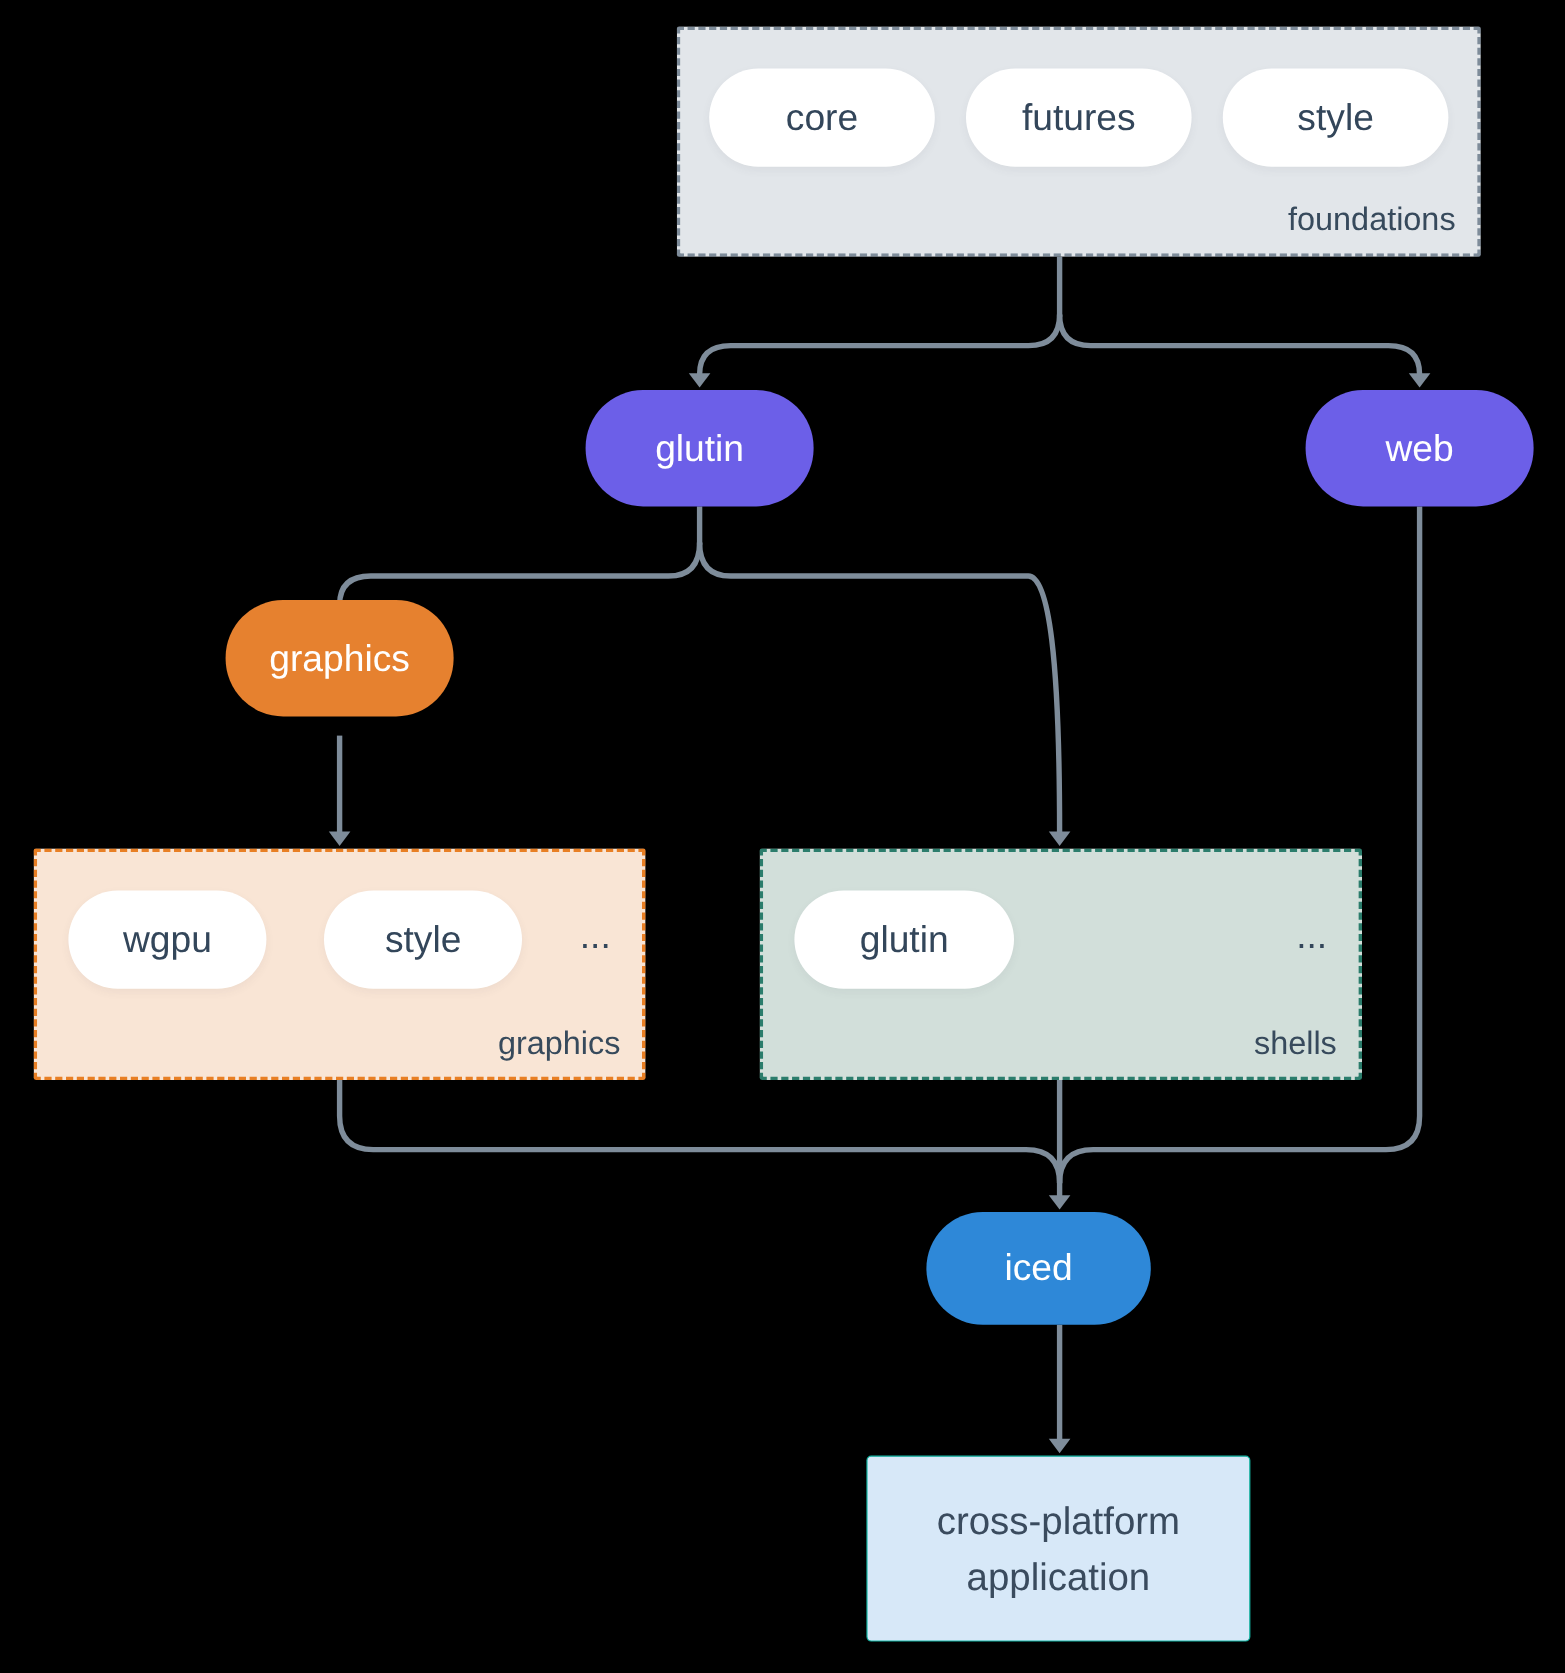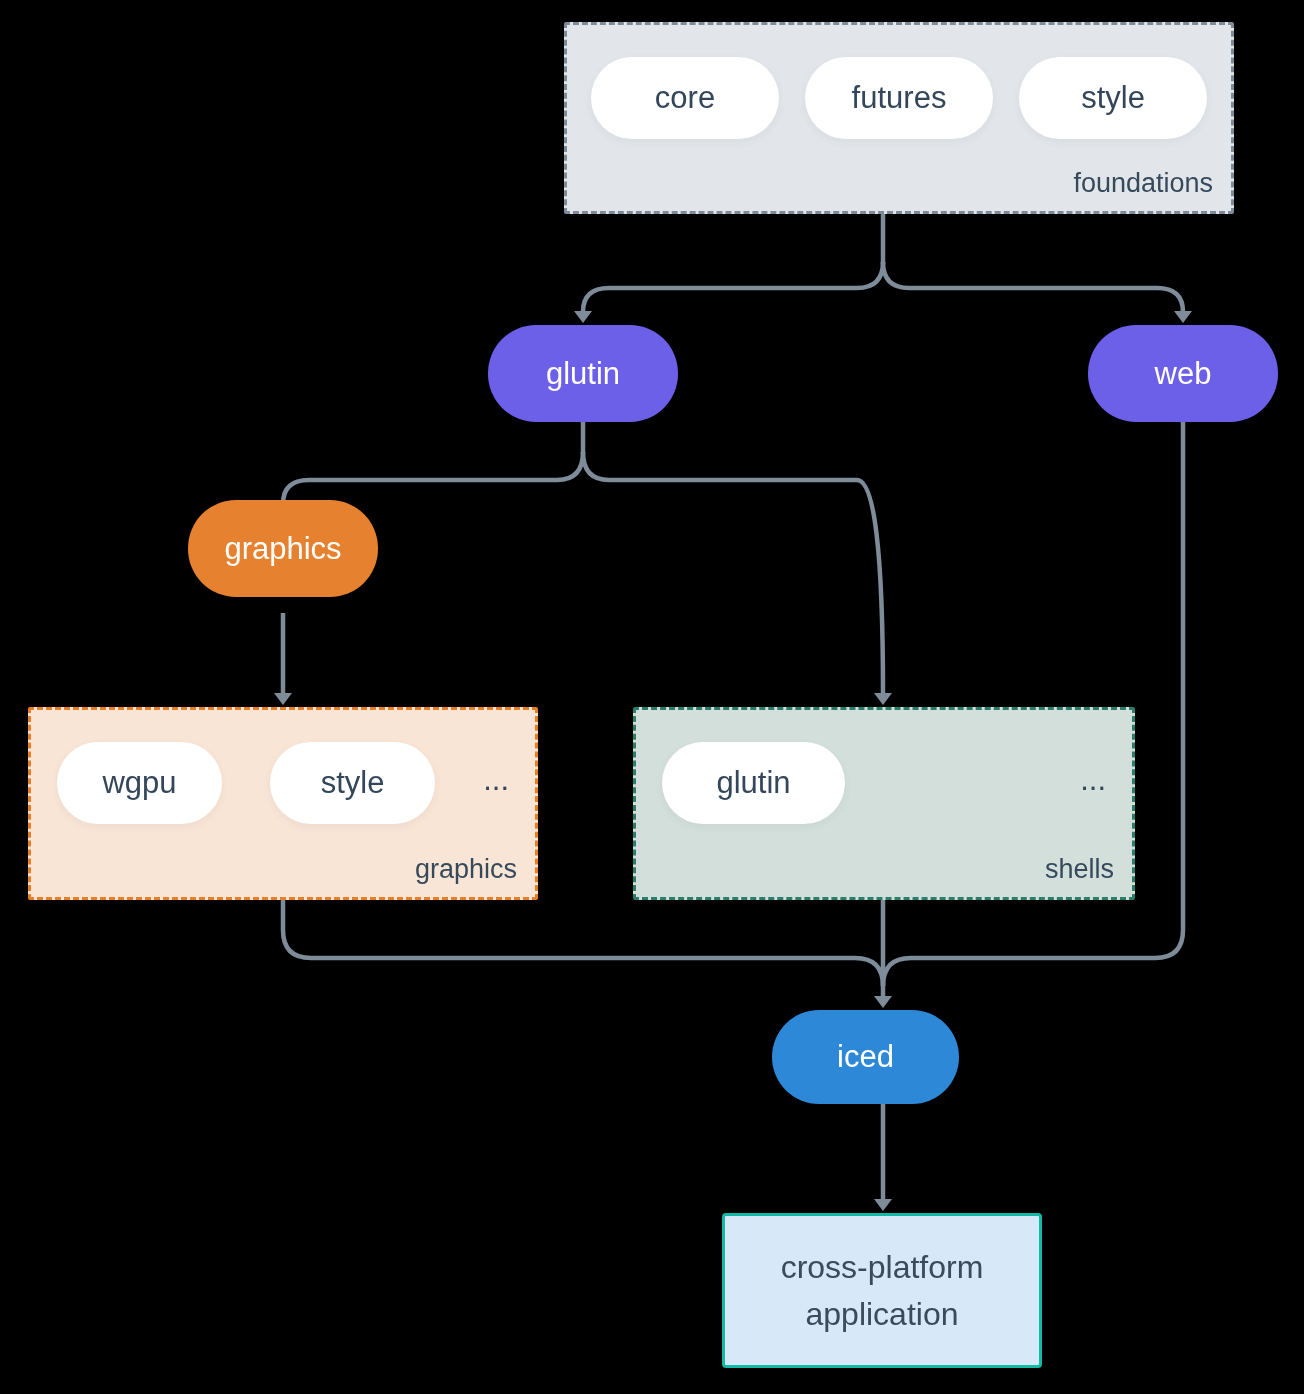--- a/index.html
+++ b/index.html
@@ -47,21 +47,21 @@
     display:flex; align-items:center; justify-content:center;
     color:#ffffff; font-size:31px;
   }
   #native   { left:488px;  top:325px; background:#6c5fe8; }
   #web      { left:1088px; top:325px; background:#6c5fe8; }
   #graphics { left:188px;  top:500px; background:#e6812f; }
   #iced     { left:772px;  top:1010px; width:187px; height:94px; background:#2e88d8; }
 
   #application {
     position:absolute; left:722px; top:1213px; width:320px; height:155px;
-    background:#d7e8f8; border:3px solid #14b8a6; border-radius:4px;
+    background:#d7e8f8; border:1px solid #14b8a6; border-radius:4px;
     display:flex; flex-direction:column; align-items:center; justify-content:center;
     color:#3a4b5e; font-size:32px; line-height:1.45;
   }
 </style>
 </head>
 <body>
 
 <div class="stage">
 
   <svg class="connectors" width="1304" height="1394" viewBox="0 0 1304 1394">

